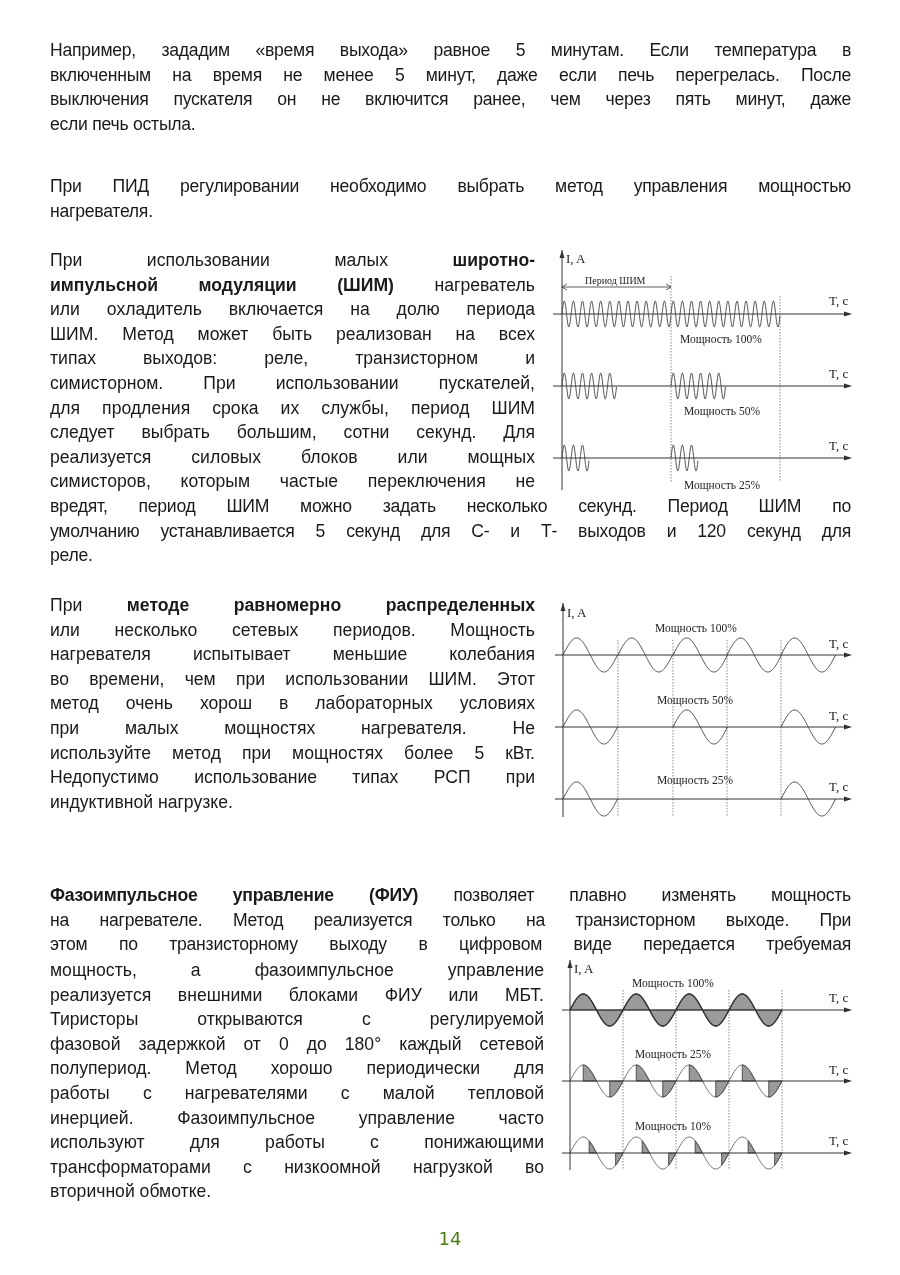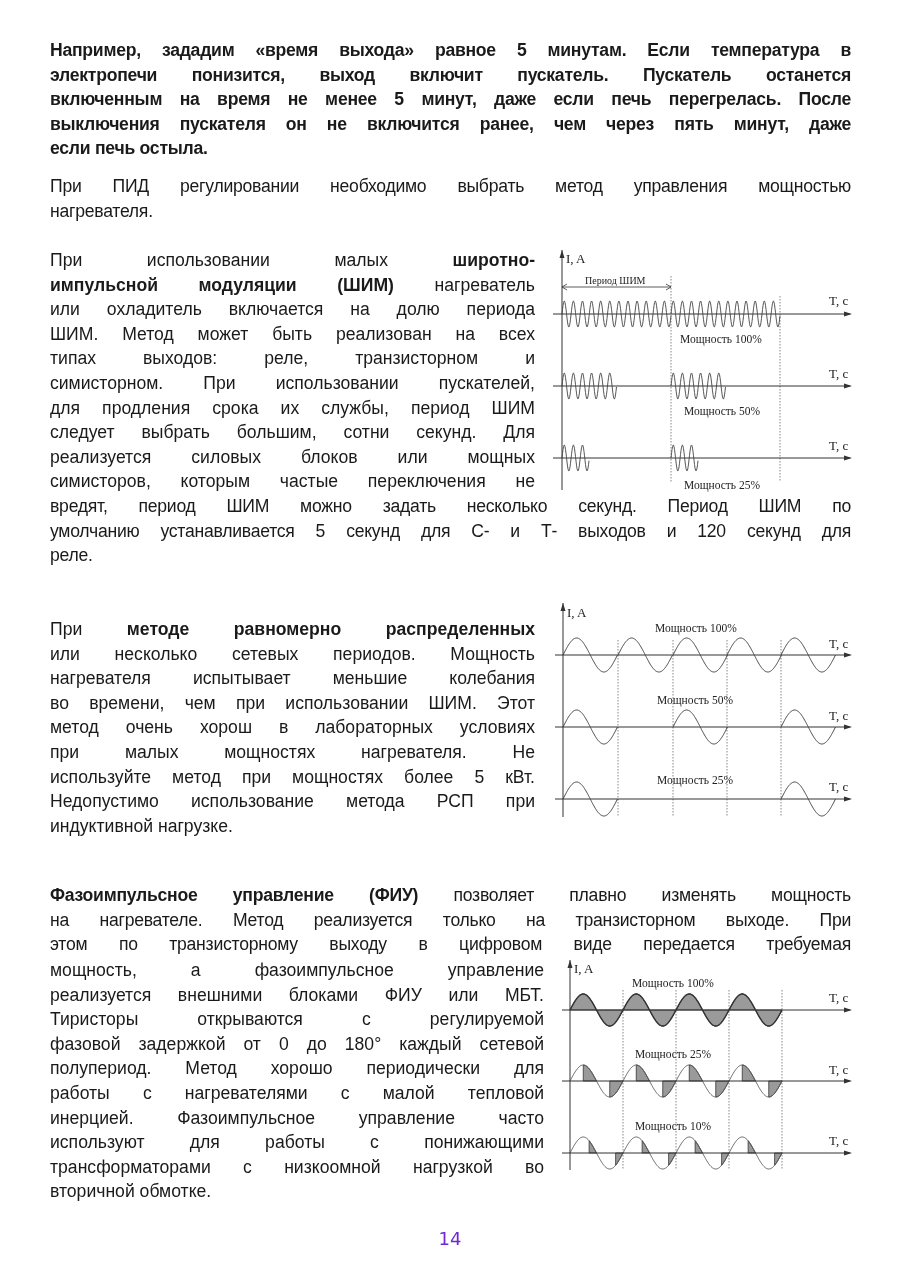--- a/index.html
+++ b/index.html
@@ -7,28 +7,27 @@
   .p { position: absolute; left: 50px; font-size: 17.6px; line-height: 24.6px; text-align: justify; text-align-last: auto; margin: 0; }
   .full { width: 801px; }
   .narrow { width: 485px; }
   .narrow2 { width: 494px; }
   .cond { font-family: "Liberation Sans Narrow", "Liberation Sans", sans-serif; letter-spacing: -0.25px; }
   b { font-weight: bold; }
   .line { display: block; text-align: justify; text-align-last: justify; white-space: nowrap; }
   .line.last { text-align-last: left; }
   svg { position: absolute; }
   .diag text { font-family: "Liberation Serif", serif; fill: #222; }
-  .page-num { position: absolute; left: 0; width: 900px; top: 1228px; text-align: center; font-family: "DejaVu Sans", sans-serif; font-size: 18px; color: #6d28d9; }
+  .page-num { position: absolute; left: 0; width: 900px; top: 1228px; text-align: center; font-family: "DejaVu Sans", sans-serif; font-size: 18px; color: #4d7c0f; }
 </style>
 </head>
 <body>
 
-<div class="p full cond" style="top:38px;font-weight:bold;">
+<div class="p full cond" style="top:38px;">
   <span class="line">Например, зададим «время выхода» равное 5 минутам. Если температура в</span>
-  <span class="line">электропечи понизится, выход включит пускатель. Пускатель останется</span>
   <span class="line">включенным на время не менее 5 минут, даже если печь перегрелась. После</span>
   <span class="line">выключения пускателя он не включится  ранее, чем через пять минут, даже</span>
   <span class="line last">если  печь остыла.</span>
 </div>
 
 <div class="p full cond" style="top:174px;">
   <span class="line">При ПИД регулировании необходимо выбрать метод управления мощностью</span>
   <span class="line last">нагревателя.</span>
 </div>
 
@@ -80,29 +79,29 @@
       <path d="M562.00,386.00L562.50,381.60L563.00,377.72L563.50,374.82L564.00,373.23L564.50,373.16L565.00,374.60L565.50,377.38L566.00,381.18L566.50,385.55L567.00,389.97L567.50,393.93L568.00,396.95L568.50,398.67L569.00,398.91L569.50,397.61L570.00,394.95L570.50,391.23L571.00,386.90L571.50,382.46L572.00,378.43L572.50,375.30L573.00,373.43L573.50,373.05L574.00,374.19L574.50,376.73L575.00,380.36L575.50,384.66L576.00,389.11L576.50,393.20L577.00,396.44L577.50,398.44L578.00,398.98L578.50,397.99L579.00,395.58L579.50,392.04L580.00,387.79L580.50,383.33L581.00,379.18L581.50,375.84L582.00,373.69L582.50,373.00L583.00,373.84L583.50,376.12L584.00,379.56L584.50,383.77L585.00,388.23L585.50,392.44L586.00,395.88L586.50,398.16L587.00,399.00L587.50,398.31L588.00,396.16L588.50,392.82L589.00,388.67L589.50,384.21L590.00,379.96L590.50,376.42L591.00,374.01L591.50,373.02L592.00,373.56L592.50,375.56L593.00,378.80L593.50,382.89L594.00,387.34L594.50,391.64L595.00,395.27L595.50,397.81L596.00,398.95L596.50,398.57L597.00,396.70L597.50,393.57L598.00,389.54L598.50,385.10L599.00,380.77L599.50,377.05L600.00,374.39L600.50,373.09L601.00,373.33L601.50,375.05L602.00,378.07L602.50,382.03L603.00,386.45L603.50,390.82L604.00,394.62L604.50,397.40L605.00,398.84L605.50,398.77L606.00,397.18L606.50,394.28L607.00,390.40L607.50,386.00L608.00,381.60L608.50,377.72L609.00,374.82L609.50,373.23L610.00,373.16L610.50,374.60L611.00,377.38L611.50,381.18L612.00,385.55L612.50,389.97L613.00,393.93L613.50,396.95L614.00,398.67L614.50,398.91L615.00,397.61L615.50,394.95L616.00,391.23L616.50,386.90" fill="none" stroke="#444" stroke-width="0.9"></path>
       <path d="M671.00,386.00L671.50,381.60L672.00,377.72L672.50,374.82L673.00,373.23L673.50,373.16L674.00,374.60L674.50,377.38L675.00,381.18L675.50,385.55L676.00,389.97L676.50,393.93L677.00,396.95L677.50,398.67L678.00,398.91L678.50,397.61L679.00,394.95L679.50,391.23L680.00,386.90L680.50,382.46L681.00,378.43L681.50,375.30L682.00,373.43L682.50,373.05L683.00,374.19L683.50,376.73L684.00,380.36L684.50,384.66L685.00,389.11L685.50,393.20L686.00,396.44L686.50,398.44L687.00,398.98L687.50,397.99L688.00,395.58L688.50,392.04L689.00,387.79L689.50,383.33L690.00,379.18L690.50,375.84L691.00,373.69L691.50,373.00L692.00,373.84L692.50,376.12L693.00,379.56L693.50,383.77L694.00,388.23L694.50,392.44L695.00,395.88L695.50,398.16L696.00,399.00L696.50,398.31L697.00,396.16L697.50,392.82L698.00,388.67L698.50,384.21L699.00,379.96L699.50,376.42L700.00,374.01L700.50,373.02L701.00,373.56L701.50,375.56L702.00,378.80L702.50,382.89L703.00,387.34L703.50,391.64L704.00,395.27L704.50,397.81L705.00,398.95L705.50,398.57L706.00,396.70L706.50,393.57L707.00,389.54L707.50,385.10L708.00,380.77L708.50,377.05L709.00,374.39L709.50,373.09L710.00,373.33L710.50,375.05L711.00,378.07L711.50,382.03L712.00,386.45L712.50,390.82L713.00,394.62L713.50,397.40L714.00,398.84L714.50,398.77L715.00,397.18L715.50,394.28L716.00,390.40L716.50,386.00L717.00,381.60L717.50,377.72L718.00,374.82L718.50,373.23L719.00,373.16L719.50,374.60L720.00,377.38L720.50,381.18L721.00,385.55L721.50,389.97L722.00,393.93L722.50,396.95L723.00,398.67L723.50,398.91L724.00,397.61L724.50,394.95L725.00,391.23L725.50,386.90" fill="none" stroke="#444" stroke-width="0.9"></path>
       <path d="M562.00,458.00L562.50,453.60L563.00,449.72L563.50,446.82L564.00,445.23L564.50,445.16L565.00,446.60L565.50,449.38L566.00,453.18L566.50,457.55L567.00,461.97L567.50,465.93L568.00,468.95L568.50,470.67L569.00,470.91L569.50,469.61L570.00,466.95L570.50,463.23L571.00,458.90L571.50,454.46L572.00,450.43L572.50,447.30L573.00,445.43L573.50,445.05L574.00,446.19L574.50,448.73L575.00,452.36L575.50,456.66L576.00,461.11L576.50,465.20L577.00,468.44L577.50,470.44L578.00,470.98L578.50,469.99L579.00,467.58L579.50,464.04L580.00,459.79L580.50,455.33L581.00,451.18L581.50,447.84L582.00,445.69L582.50,445.00L583.00,445.84L583.50,448.12L584.00,451.56L584.50,455.77L585.00,460.23L585.50,464.44L586.00,467.88L586.50,470.16L587.00,471.00L587.50,470.31L588.00,468.16L588.50,464.82L589.00,460.67" fill="none" stroke="#444" stroke-width="0.9"></path>
       <path d="M671.00,458.00L671.50,453.60L672.00,449.72L672.50,446.82L673.00,445.23L673.50,445.16L674.00,446.60L674.50,449.38L675.00,453.18L675.50,457.55L676.00,461.97L676.50,465.93L677.00,468.95L677.50,470.67L678.00,470.91L678.50,469.61L679.00,466.95L679.50,463.23L680.00,458.90L680.50,454.46L681.00,450.43L681.50,447.30L682.00,445.43L682.50,445.05L683.00,446.19L683.50,448.73L684.00,452.36L684.50,456.66L685.00,461.11L685.50,465.20L686.00,468.44L686.50,470.44L687.00,470.98L687.50,469.99L688.00,467.58L688.50,464.04L689.00,459.79L689.50,455.33L690.00,451.18L690.50,447.84L691.00,445.69L691.50,445.00L692.00,445.84L692.50,448.12L693.00,451.56L693.50,455.77L694.00,460.23L694.50,464.44L695.00,467.88L695.50,470.16L696.00,471.00L696.50,470.31L697.00,468.16L697.50,464.82L698.00,460.67" fill="none" stroke="#444" stroke-width="0.9"></path>
     </g>
   <text x="680" y="343" font-size="11.5">Мощность 100%</text>
   <text x="684" y="415" font-size="11.5">Мощность 50%</text>
   <text x="684" y="489" font-size="11.5">Мощность 25%</text>
 </svg>
 
-<div class="p narrow" style="top:593px;margin-top:24px;">
+<div class="p narrow" style="top:593px;">
   <span class="line"><span>При </span><b>методе равномерно распределенных</b></span>
   <span class="line">или несколько сетевых периодов. Мощность</span>
   <span class="line">нагревателя испытывает меньшие колебания</span>
   <span class="line">во времени, чем при использовании ШИМ. Этот</span>
   <span class="line">метод очень хорош в лабораторных условиях</span>
   <span class="line">при малых мощностях нагревателя. Не</span>
   <span class="line">используйте метод при мощностях более 5 кВт.</span>
-  <span class="line">Недопустимо использование метода РСП при</span>
+  <span class="line">Недопустимо использование типах РСП при</span>
   <span class="line last">индуктивной нагрузке.</span>
 </div>
 
 <svg class="diag" style="left:550px; top:595px;" width="310" height="230" viewBox="550 595 310 230">
   <line x1="563" y1="603" x2="563" y2="817" stroke="#333" stroke-width="1"></line>
   <polygon points="563,603 560.5,611 565.5,611" fill="#333"></polygon>
   <text x="567" y="617" font-size="13">I, A</text>
   <line x1="618" y1="640" x2="618" y2="817" stroke="#555" stroke-width="0.7" stroke-dasharray="1.5,1.5"></line>
   <line x1="673" y1="640" x2="673" y2="817" stroke="#555" stroke-width="0.7" stroke-dasharray="1.5,1.5"></line>
   <line x1="727" y1="640" x2="727" y2="817" stroke="#555" stroke-width="0.7" stroke-dasharray="1.5,1.5"></line>

